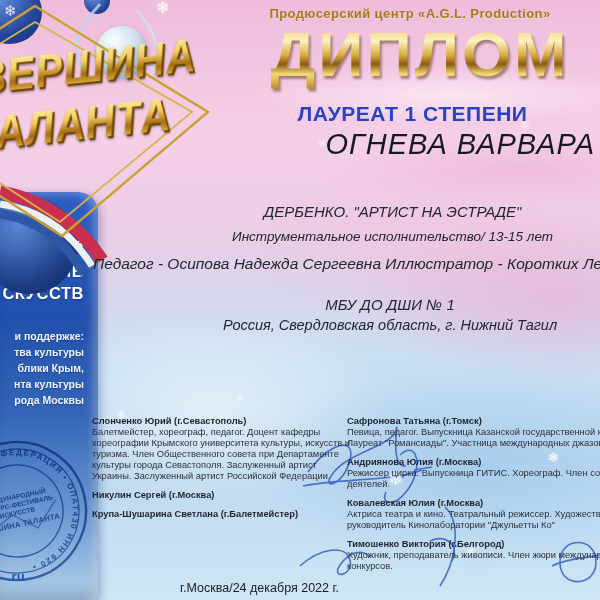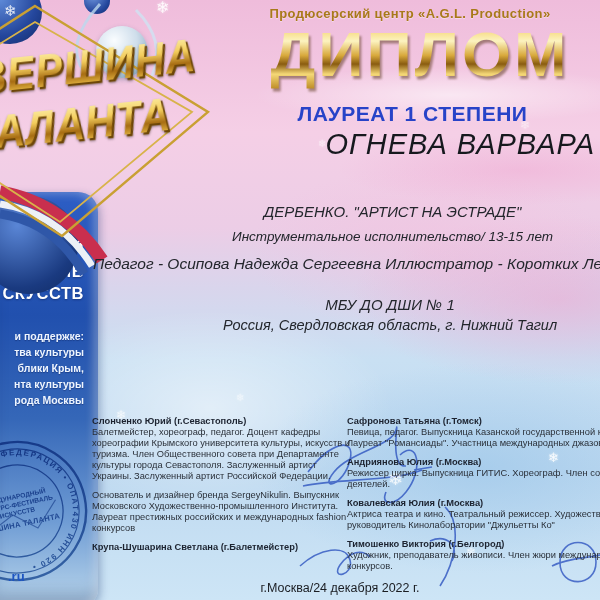--- a/index.html
+++ b/index.html
@@ -60,21 +60,21 @@
   .award{top:102px;left:240px;width:345px;text-align:center;font-size:21px;font-weight:700;
     color:#2743c8;letter-spacing:.5px;}
   .recipient{top:128px;left:230px;width:365px;text-align:right;font-size:29px;font-style:italic;color:#16191e;letter-spacing:1px;}
 
   
   .piece{top:203px;left:120px;width:545px;text-align:center;font-size:15px;font-style:italic;color:#23262c;}
   .nomination{top:229px;left:120px;width:545px;text-align:center;font-size:13.5px;font-style:italic;color:#23262c;}
   .mentors{top:255px;left:93px;width:560px;text-align:left;font-size:15.5px;font-style:italic;color:#23262c;}
   .school{top:296px;left:120px;width:540px;text-align:center;font-size:15px;font-style:italic;color:#23262c;}
   .location{top:317px;left:120px;width:540px;text-align:center;font-size:14.5px;font-style:italic;color:#23262c;}
-  .date{top:581px;left:180px;width:320px;text-align:center;font-size:12.5px;color:#1a1d22;}
+  .date{top:581px;left:180px;width:320px;font-size:12.5px;color:#1a1d22;}
   .site{top:569px;left:8px;font-size:13px;font-weight:700;color:#1d55c2;}
 
   
   .jury{position:absolute;z-index:7;top:416px;font-size:9.3px;line-height:11px;color:#20262e;}
   .jury-left{left:92px;width:258px;}
   .jury-right{left:347px;width:330px;}
   .jury-entry{margin-bottom:8px;}
   .jury-name{font-weight:700;color:#1c2330;}
   .jury-desc{color:#2a3039;}
 
@@ -155,21 +155,21 @@
   <div class="txt mentors">Педагог - Осипова Надежда Сергеевна Иллюстратор - Коротких Леонид</div>
   <div class="txt school">МБУ ДО ДШИ № 1</div>
   <div class="txt location">Россия, Свердловская область, г. Нижний Тагил</div>
 
   <div class="jury jury-left">
     <div class="jury-entry">
       <div class="jury-name">Слонченко Юрий (г.Севастополь)</div>
       <div class="jury-desc">Балетмейстер, хореограф, педагог. Доцент кафедры хореографии Крымского университета культуры, искусств и туризма. Член Общественного совета при Департаменте культуры города Севастополя. Заслуженный артист Украины. Заслуженный артист Российской Федерации.</div>
     </div>
     <div class="jury-entry">
-      <div class="jury-desc">Основатель и дизайнер бренда SergeyNikulin. Выпускник Московского Художественно-промышленного Института. Лауреат престижных российских и международных fashion конкурсов</div>
+      <div class="jury-name">Никулин Сергей (г.Москва)</div>
     </div>
     <div class="jury-entry">
       <div class="jury-name">Крупа-Шушарина Светлана (г.Балетмейстер)</div>
     </div>
   </div>
   <div class="jury jury-right">
     <div class="jury-entry">
       <div class="jury-name">Сафронова Татьяна (г.Томск)</div>
       <div class="jury-desc">Певица, педагог. Выпускница Казанской государственной консерватории. Лауреат "Романсиады". Участница международных джазовых фестивалей.</div>
     </div>

